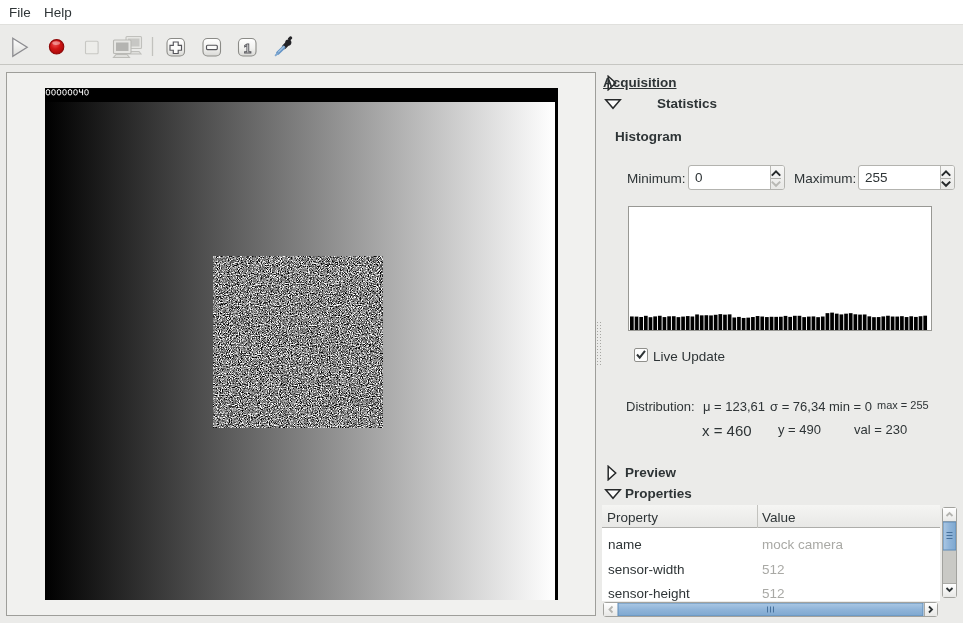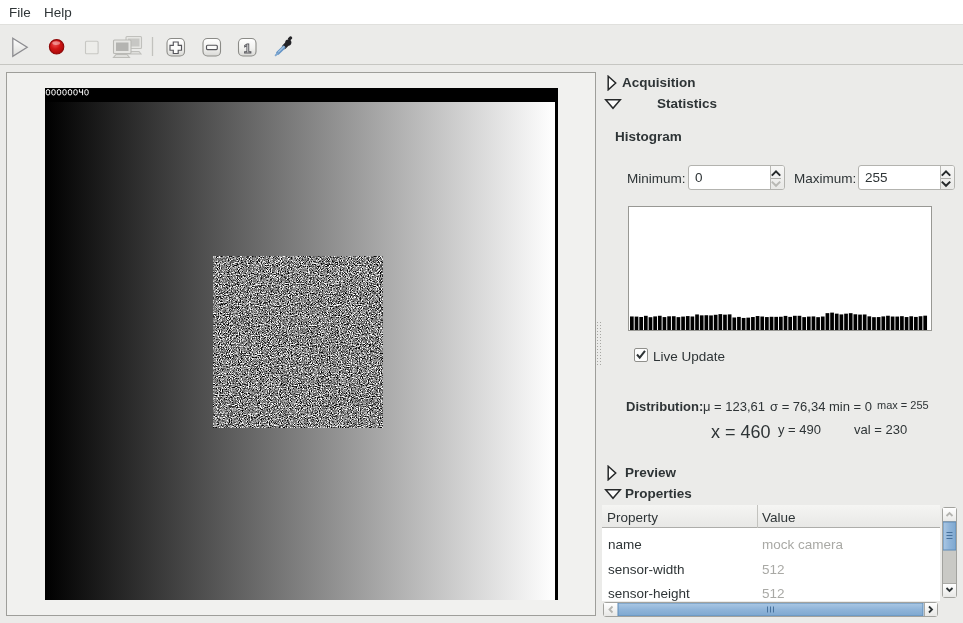--- a/index.html
+++ b/index.html
@@ -134,21 +134,21 @@
       <path d="M 34.40 1.2 V 4.1 H 37.60 M 37.60 1.2 V 7.2" fill="none" stroke="#ffffff" stroke-width="1"></path>
       <rect x="39.80" y="1.6" width="3.4" height="5.4" rx="1.7" fill="none" stroke="#ffffff" stroke-width="1"></rect>
     </g>
 </svg>
 
 <div id="splitter"></div>
 
 <svg class="abs" style="left:606px; top:75px;" width="14" height="16" viewBox="0 0 14 16">
   <path d="M 2.2 1.2 L 9.7 8 L 2.2 14.8 Z" fill="#fdfdfc" stroke="#27292a" stroke-width="1.5"></path>
 </svg>
-<div class="abs bold" style="left:622px; top:75px;">Acquisition</div>
+<div class="abs bold" style="left:603px; top:75px;text-decoration:underline;">Acquisition</div>
 <svg class="abs" style="left:604px; top:97px;" width="18" height="14" viewBox="0 0 18 14">
   <path d="M 1.7 2.7 L 16.3 2.7 L 9 11.3 Z" fill="#fdfdfc" stroke="#27292a" stroke-width="1.5"></path>
 </svg>
 <div class="abs bold" style="left:625px; top:96px;margin-left:32px;">Statistics</div>
 <svg class="abs" style="left:606px; top:465px;" width="14" height="16" viewBox="0 0 14 16">
   <path d="M 2.2 1.2 L 9.7 8 L 2.2 14.8 Z" fill="#fdfdfc" stroke="#27292a" stroke-width="1.5"></path>
 </svg>
 <div class="abs bold" style="left:625px; top:465px;">Preview</div>
 <svg class="abs" style="left:604px; top:487px;" width="18" height="14" viewBox="0 0 18 14">
   <path d="M 1.7 2.7 L 16.3 2.7 L 9 11.3 Z" fill="#fdfdfc" stroke="#27292a" stroke-width="1.5"></path>
@@ -249,26 +249,26 @@
     </svg>
 </div>
 
 <div id="cb">
   <svg width="12" height="12" viewBox="0 0 12 12" style="position:absolute; left:0; top:0;">
     <path d="M 2 5.5 L 4.7 8.6 L 10 1.8" fill="none" stroke="#2e3436" stroke-width="2"></path>
   </svg>
 </div>
 <div class="abs" style="left:653px; top:349px;">Live Update</div>
 
-<div class="abs" style="left:626px; top:399px; font-size:13px;font-weight:bold;">Distribution:</div>
+<div class="abs" style="left:626px; top:399px; font-size:13px;">Distribution:</div>
 <div class="abs" style="left:703px; top:399px; font-size:13px;">μ = 123,61</div>
 <div class="abs" style="left:770px; top:399px; font-size:13px;">σ = 76,34</div>
 <div class="abs" style="left:829px; top:399px; font-size:13px;">min = 0</div>
 <div class="abs" style="left:877px; top:399px; font-size:11px;">max = 255</div>
-<div class="abs" style="left:702px; top:422px; font-size:18px;margin-left:9px;">x = 460</div>
+<div class="abs" style="left:702px; top:422px; font-size:15px;">x = 460</div>
 <div class="abs" style="left:778px; top:422px; font-size:13px;">y = 490</div>
 <div class="abs" style="left:854px; top:422px; font-size:13px;">val = 230</div>
 
 <div id="table">
   <div id="thead">
     <div class="abs" style="left:5px; top:5px;">Property</div>
     <div class="abs" style="left:160px; top:5px;">Value</div>
     <div class="divv"></div>
   </div>
   <div class="trow" style="top:28px;">

